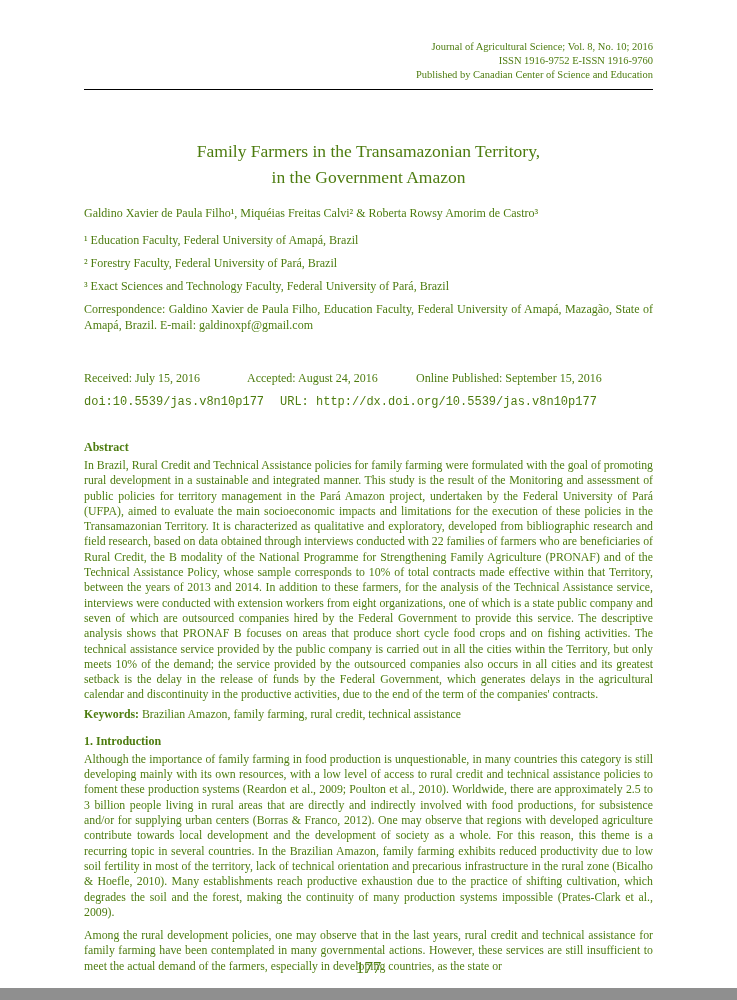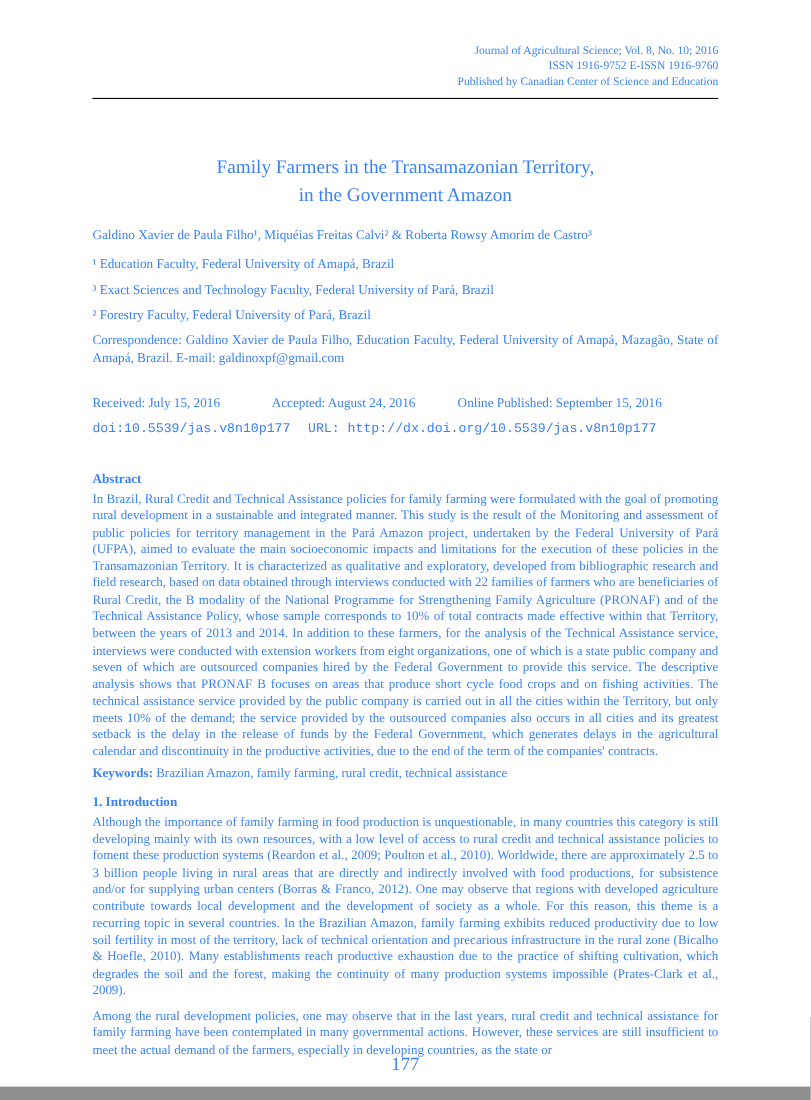--- a/index.html
+++ b/index.html
@@ -7,21 +7,21 @@
     padding: 0;
     background: #8f8f8f;
   }
   .page {
     position: relative;
     width: 737px;
     height: 988px;
     margin: 0 auto;
     background: #ffffff;
     font-family: "Liberation Serif", "DejaVu Serif", serif;
-    color: #3b82f6;
+    color: #4d7c0f;
     overflow: hidden;
   }
   .content {
     padding: 40px 84px 0 84px;
   }
   .journal-header {
     text-align: right;
     font-size: 10.5px;
     line-height: 14px;
     border-bottom: 1px solid #000;
@@ -48,21 +48,21 @@
   .affiliations div {
     margin: 0 0 8px 0;
   }
   .correspondence {
     font-size: 12px;
     line-height: 15.5px;
     text-align: justify;
     margin: 2px 0 0 0;
   }
   .dates-row {
-    margin-top: 26px;
+    margin-top: 38px;
     display: flex;
     font-size: 12px;
     line-height: 15px;
   }
   .col-received { width: 163px; }
   .col-accepted { width: 169px; }
   .doi-row {
     margin-top: 9px;
     display: flex;
     font-size: 12px;
@@ -116,22 +116,22 @@
     <h1 class="paper-title">
       <br>
       <span>Family Farmers in the Transamazonian Territory,</span><br>
       <span>in the Government Amazon</span>
     </h1>
 
     <div class="authors-line">Galdino Xavier de Paula Filho¹, Miquéias Freitas Calvi² &amp; Roberta Rowsy Amorim de Castro³</div>
 
     <div class="affiliations">
       <div>¹ Education Faculty, Federal University of Amapá, Brazil</div>
+      <div>² Forestry Faculty, Federal University of Pará, Brazil</div>
       <div>³ Exact Sciences and Technology Faculty, Federal University of Pará, Brazil</div>
-      <div>² Forestry Faculty, Federal University of Pará, Brazil</div>
     </div>
 
     <p class="correspondence">Correspondence: Galdino Xavier de Paula Filho, Education Faculty, Federal University of Amapá, Mazagão, State of Amapá, Brazil. E-mail: galdinoxpf@gmail.com</p>
 
     <div class="dates-row">
       <span class="col-received">Received: July 15, 2016</span>
       <span class="col-accepted">Accepted: August 24, 2016</span>
       <span>Online Published: September 15, 2016</span>
     </div>
 

